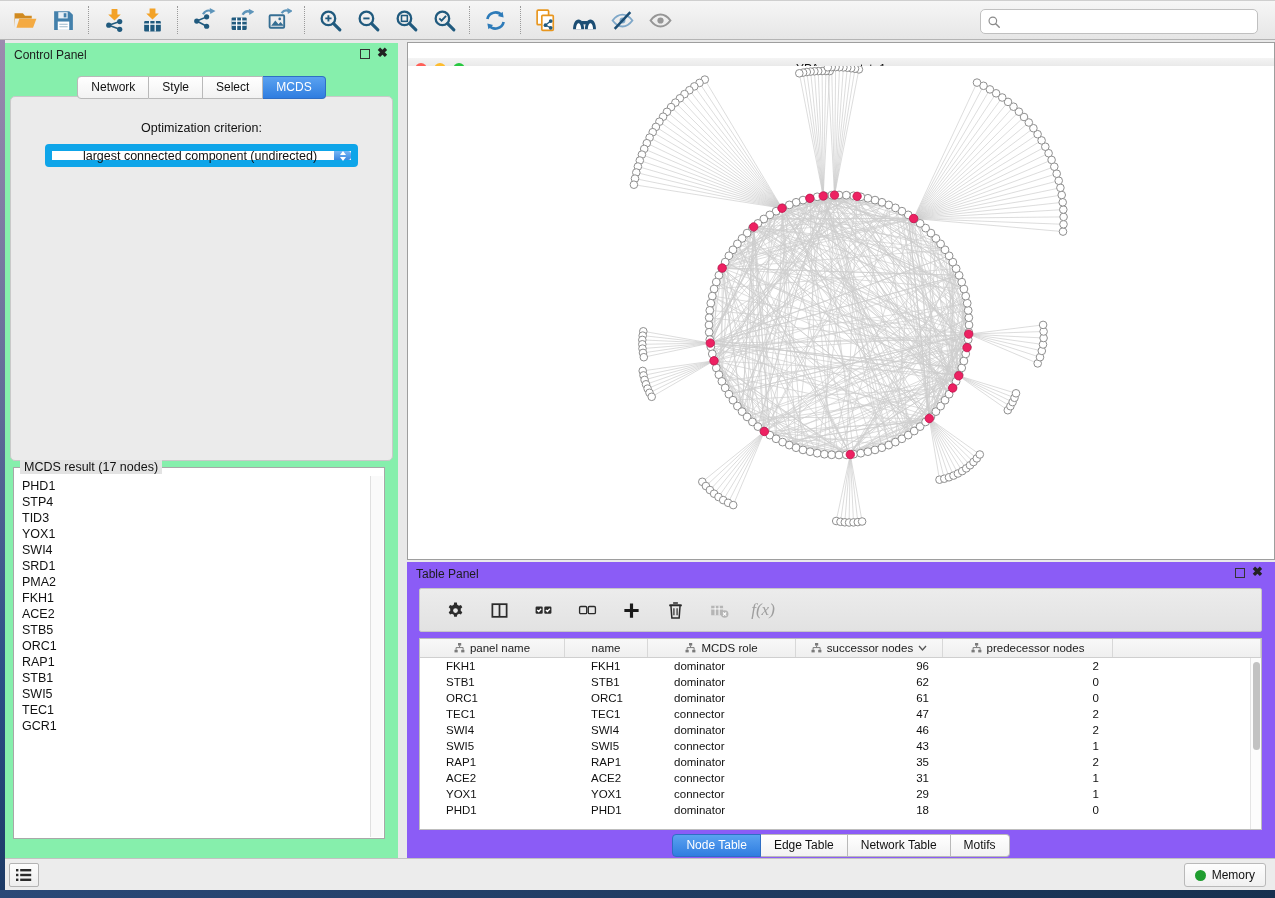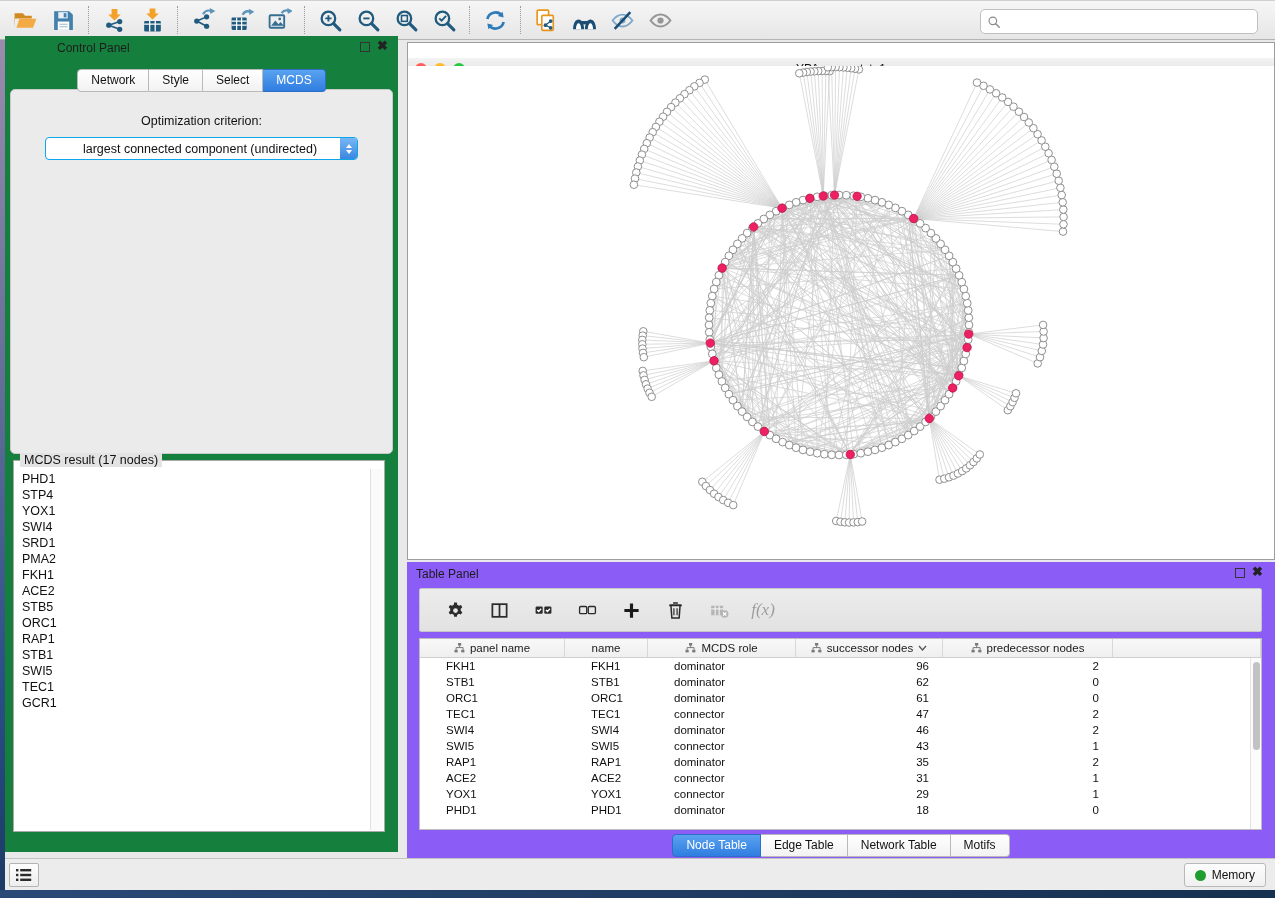--- a/index.html
+++ b/index.html
@@ -30,23 +30,22 @@
   #search-wrap {
     position:absolute; right:17px; top:8px; width:278px; height:25px;
     background:#fff; border:1px solid #c0c0c0; border-radius:5px;
     display:flex; align-items:center; padding:0 6px;
   }
   #search-wrap svg { width:14px; height:14px; flex:0 0 auto; }
   #search-input { border:none; outline:none; flex:1; font:12px "Liberation Sans",sans-serif; margin-left:4px; background:transparent;}
 
   
   #control-panel {
-    position:absolute; left:5px; top:36px; width:393px; height:816px;
-    background:#15803d;
-    padding-left:43px;
+    position:absolute; left:5px; top:43px; width:393px; height:816px;
+    background:#86efac;
   }
   .panel-header { position:relative; height:24px; }
   .panel-title { position:absolute; left:9px; top:5px; font-size:12px; color:#1c1c1c; }
   .ph-float { position:absolute; top:6px; width:10px; height:10px; border:1.5px solid #333; background:transparent; }
   .ph-close { position:absolute; top:2px; font-size:13px; font-weight:bold; color:#222; }
   #cp-float { right:28px; } #cp-close { right:10px; }
 
   .seg-tabs { display:flex; justify-content:center; position:relative; z-index:5; }
   .seg-tab {
     font-size:12px; color:#111; background:linear-gradient(#ffffff,#f2f2f2);
@@ -57,21 +56,21 @@
   .seg-tab.active { background:linear-gradient(#5aa2f0,#2f7de0); color:#fff; border-color:#2f6ec4; }
   #cp-tabs { position:absolute; left:0; right:0; top:33px; }
 
   #cp-content {
     position:absolute; left:5px; right:5px; top:53px; height:365px;
     background:#ebebeb; border:1px solid #c9c9c9; border-radius:5px;
   }
   #opt-label { position:absolute; left:0; right:0; top:24px; text-align:center; font-size:12.5px; color:#111; }
   #criterion-select {
     position:absolute; left:34px; top:47px; width:313px; height:23px;
-    background:#fff; border:1px solid #0ea5e9; border-radius:4px;
+    background:#fff; border:7px solid #0ea5e9; border-radius:4px;
     display:flex; align-items:center; cursor:default;
   }
   #criterion-value { flex:1; font-size:12.5px; color:#111; text-align:center; padding-left:14px; white-space:nowrap; overflow:hidden;}
   #criterion-stepper {
     width:17px; height:100%; border-radius:0 3px 3px 0;
     background:linear-gradient(#78b6f5,#3a87e0);
     display:flex; flex-direction:column; align-items:center; justify-content:center; gap:2px;
   }
   #criterion-stepper i { width:0; height:0; border-left:3.5px solid transparent; border-right:3.5px solid transparent; }
   #criterion-stepper .up { border-bottom:4px solid #fff; }
@@ -341,20 +340,21 @@
             <i class="up"></i>
             <i class="down"></i>
           </span>
       </div>
     </div>
     <div id="mcds-fieldset">
       <span id="mcds-legend">MCDS result (17 nodes)</span>
       <div id="mcds-list">
           <div class="mcds-item">PHD1</div>
           <div class="mcds-item">STP4</div>
+          <div class="mcds-item">TID3</div>
           <div class="mcds-item">YOX1</div>
           <div class="mcds-item">SWI4</div>
           <div class="mcds-item">SRD1</div>
           <div class="mcds-item">PMA2</div>
           <div class="mcds-item">FKH1</div>
           <div class="mcds-item">ACE2</div>
           <div class="mcds-item">STB5</div>
           <div class="mcds-item">ORC1</div>
           <div class="mcds-item">RAP1</div>
           <div class="mcds-item">STB1</div>

